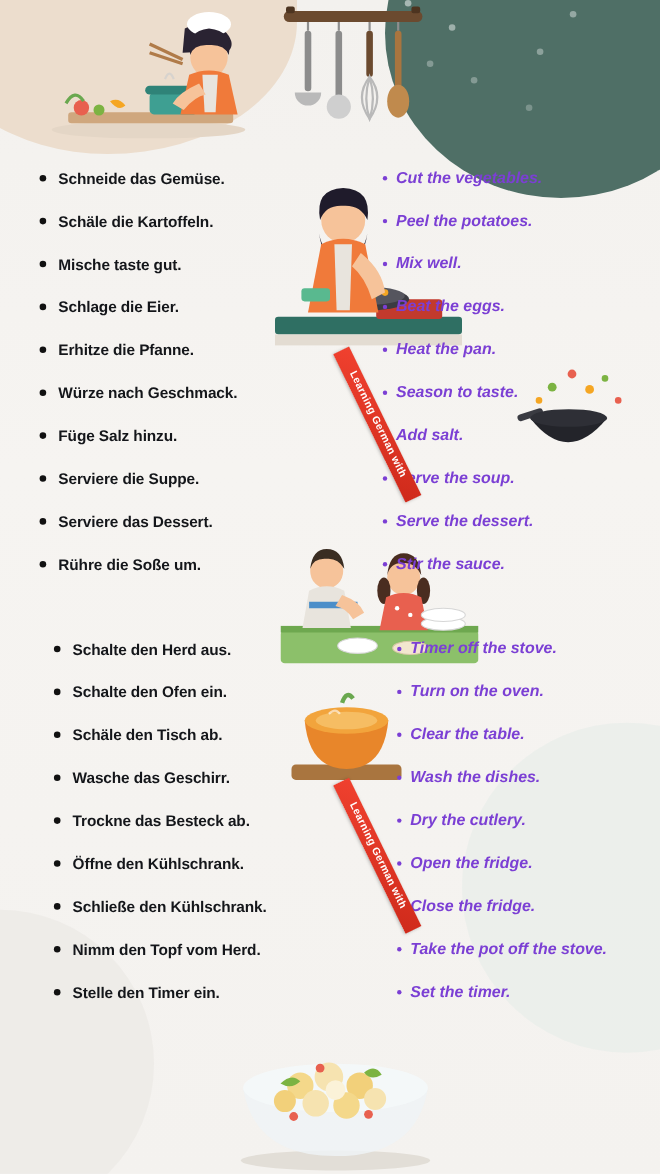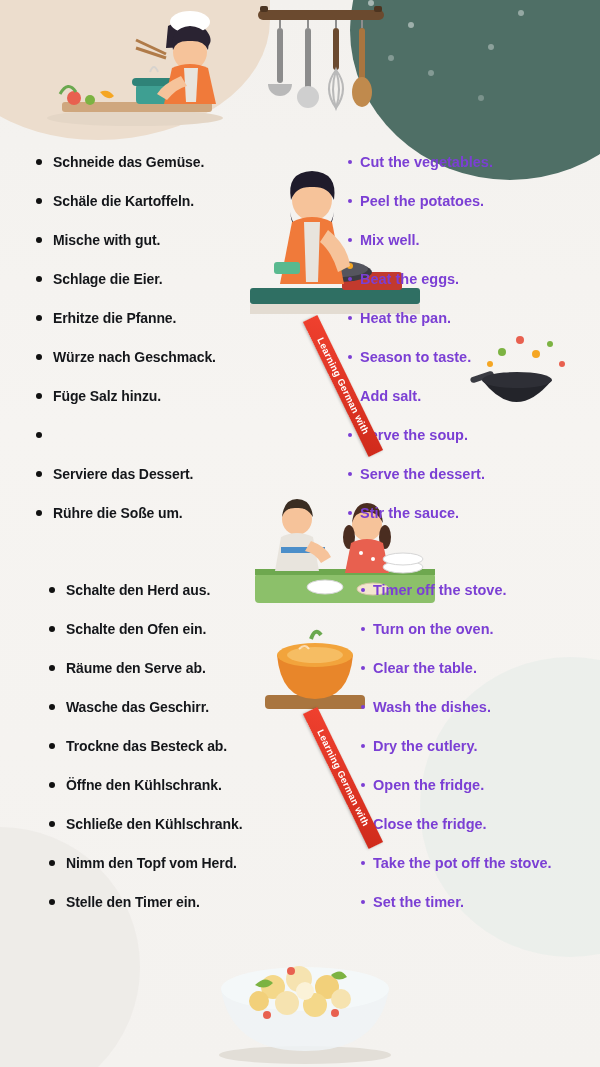--- a/index.html
+++ b/index.html
@@ -140,20 +140,21 @@
     align-items: center;
     height: 39px;
   }
   .de {
     left: 36px;
     width: 300px;
   }
   .en {
     left: 348px;
     width: 250px;
+    font-style: italic;
   }
   .bullet-de {
     width: 6px;
     height: 6px;
     border-radius: 50%;
     background: #111;
     margin-right: 11px;
     flex: 0 0 auto;
   }
   .bullet-en {
@@ -354,21 +355,21 @@
       </div>
       <div class="en">
         <span class="bullet-en"></span>
         <span class="en-text">Peel the potatoes.</span>
       </div>
     </div>
 
     <div class="row">
       <div class="de">
         <span class="bullet-de"></span>
-        <span class="de-text">Mische with gut.</span>
+        <span class="de-text">Mische taste gut.</span>
       </div>
       <div class="en">
         <span class="bullet-en"></span>
         <span class="en-text">Mix well.</span>
       </div>
     </div>
 
     <div class="row">
       <div class="de">
         <span class="bullet-de"></span>
@@ -409,20 +410,21 @@
       </div>
       <div class="en">
         <span class="bullet-en"></span>
         <span class="en-text">Add salt.</span>
       </div>
     </div>
 
     <div class="row">
       <div class="de">
         <span class="bullet-de"></span>
+        <span class="de-text">Serviere die Suppe.</span>
       </div>
       <div class="en">
         <span class="bullet-en"></span>
         <span class="en-text">Serve the soup.</span>
       </div>
     </div>
 
     <div class="row">
       <div class="de">
         <span class="bullet-de"></span>
@@ -468,21 +470,21 @@
       <div class="en">
         <span class="bullet-en"></span>
         <span class="en-text">Turn on the oven.</span>
       </div>
     </div>
 
 
     <div class="row">
       <div class="de">
         <span class="bullet-de"></span>
-        <span class="de-text">Räume den Serve ab.</span>
+        <span class="de-text">Schäle den Tisch ab.</span>
       </div>
       <div class="en">
         <span class="bullet-en"></span>
         <span class="en-text">Clear the table.</span>
       </div>
     </div>
 
     <div class="row">
       <div class="de">
         <span class="bullet-de"></span>

